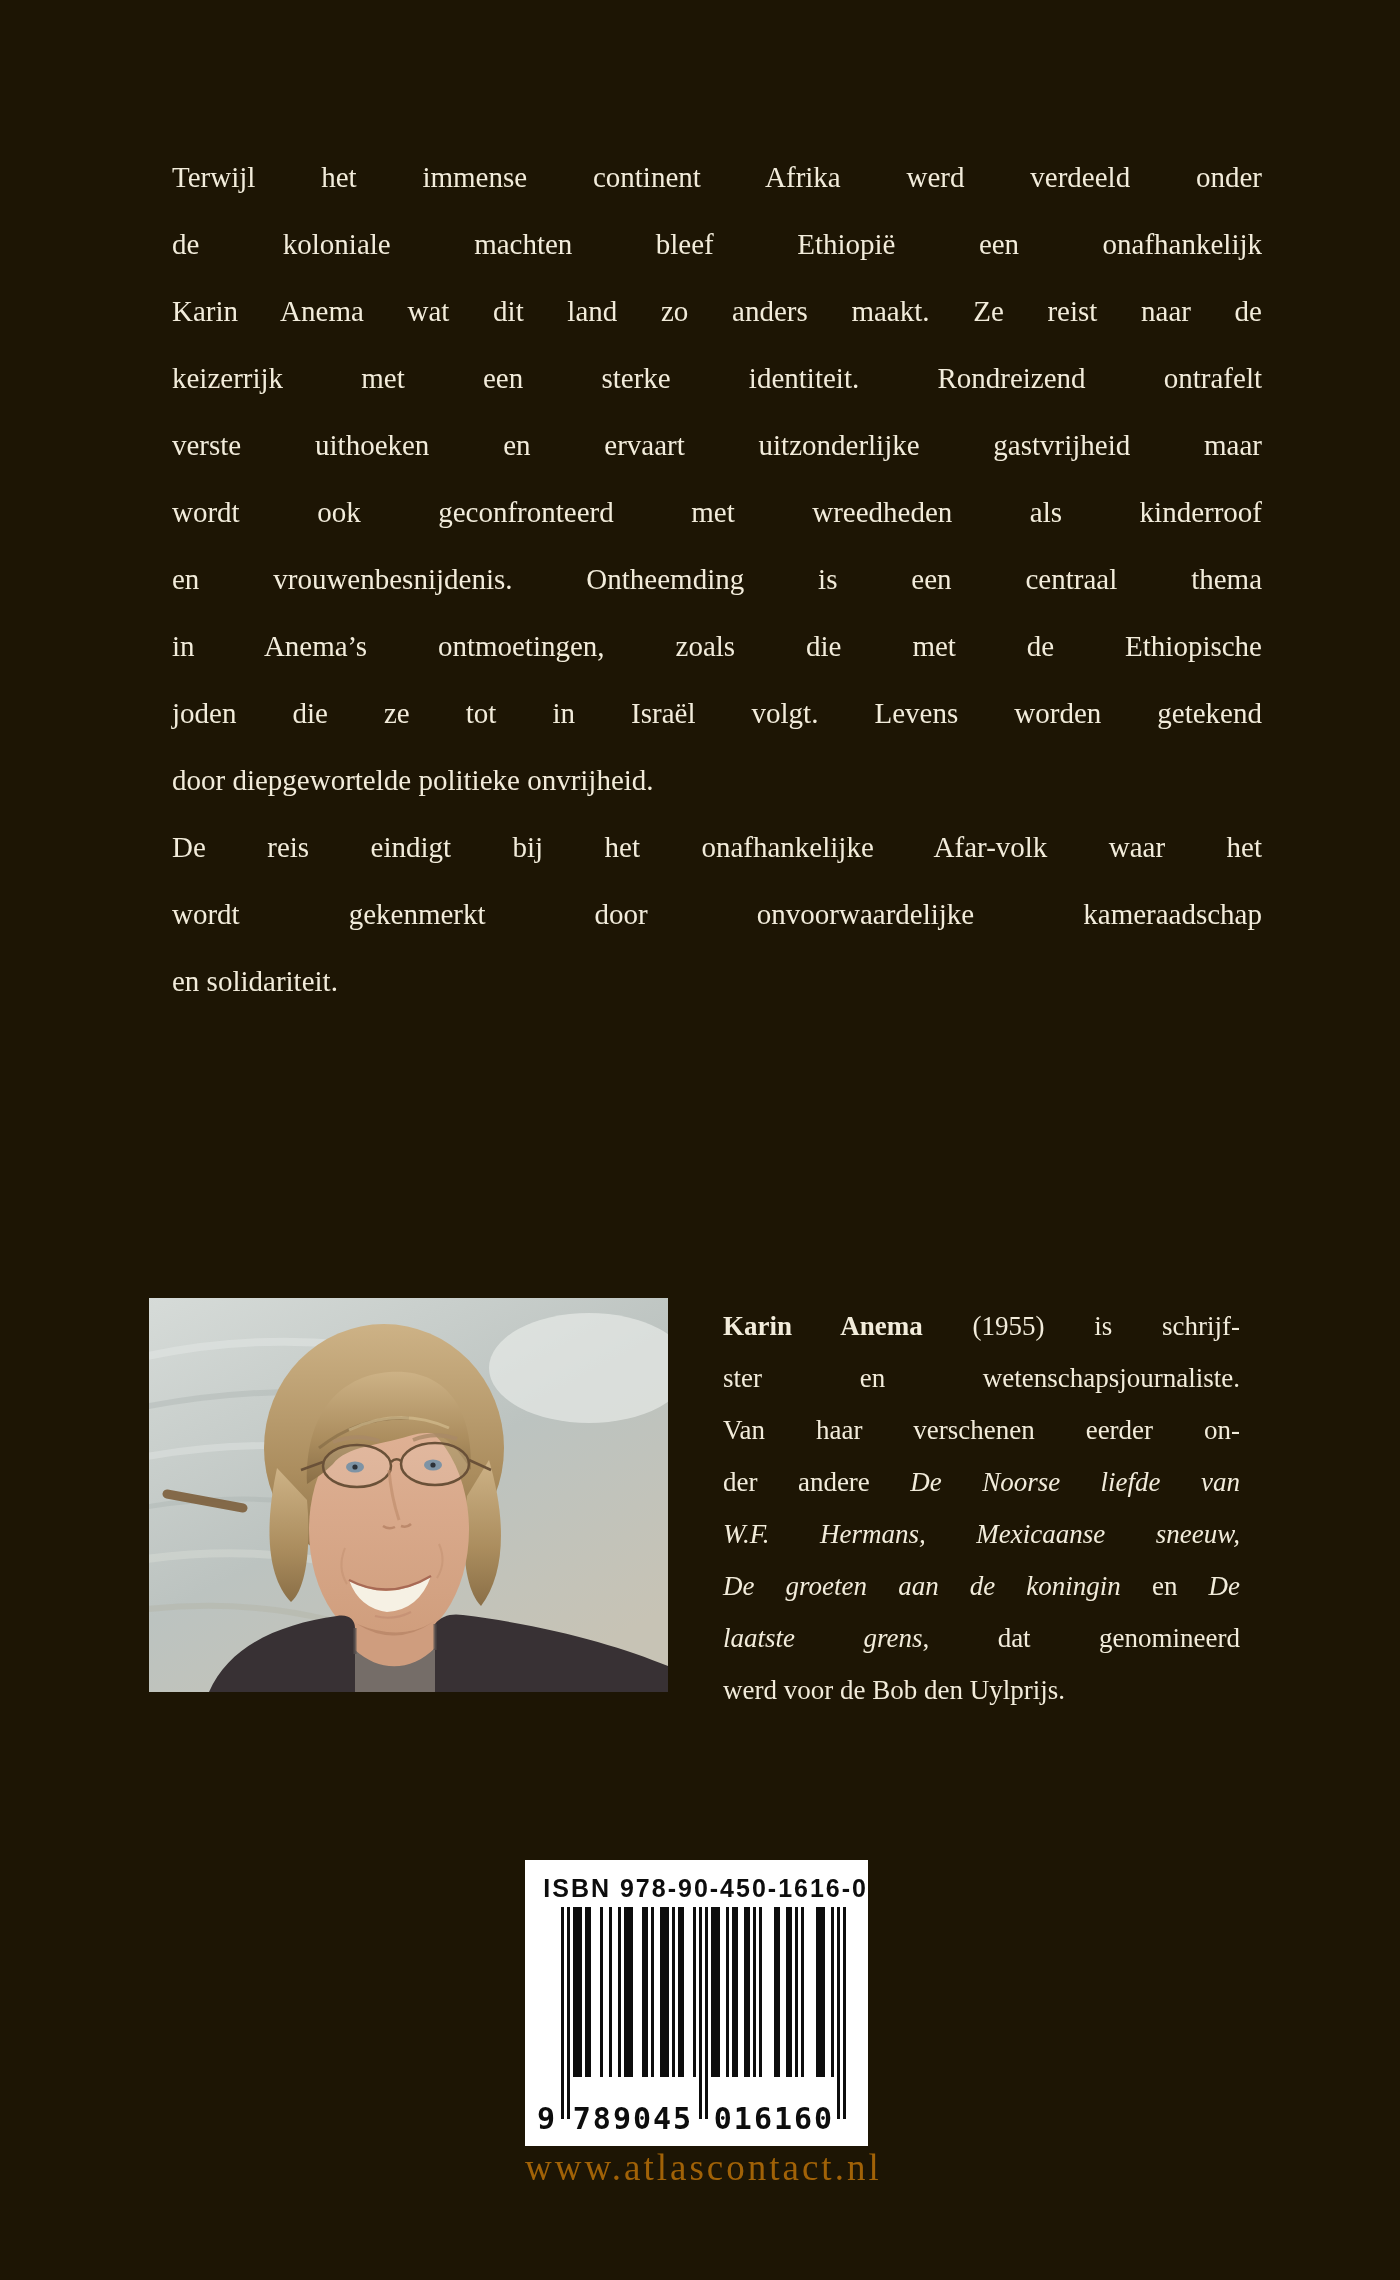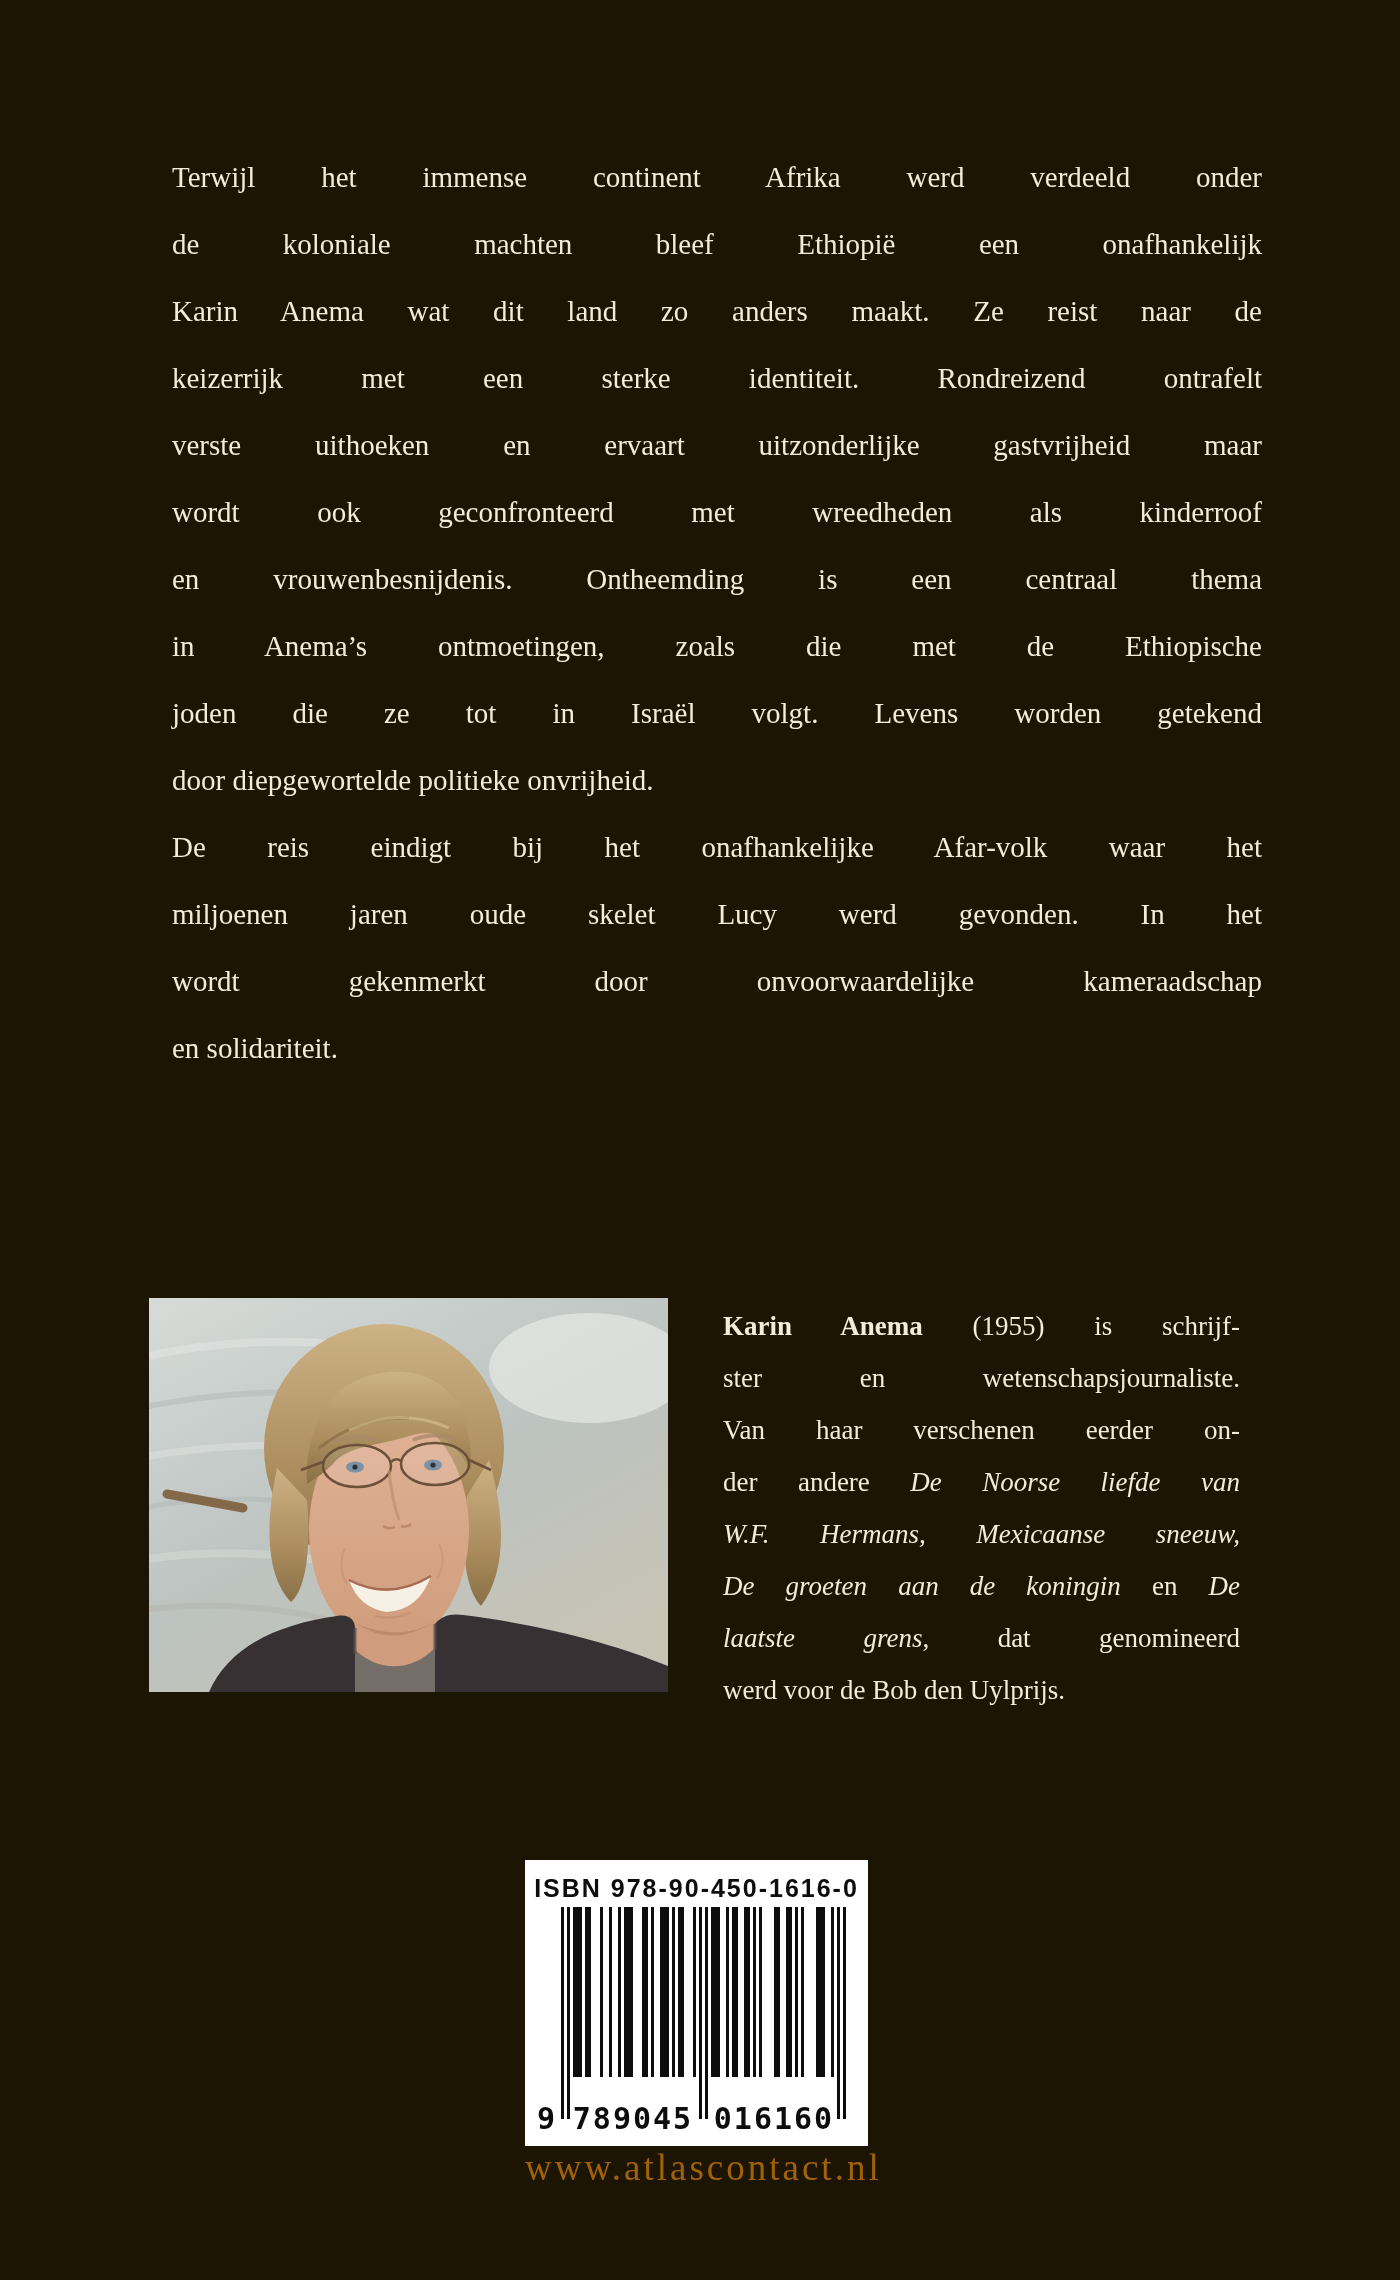--- a/index.html
+++ b/index.html
@@ -16,21 +16,21 @@
   
   .bio{position:absolute;left:723px;top:1300px;width:517px;font-size:27px;line-height:52px;}
   .bio .seg-b{font-weight:bold;}
   .bio .seg-i{font-style:italic;}
   
   .photo{position:absolute;left:149px;top:1298px;width:519px;height:394px;}
   .photo svg{display:block;width:100%;height:100%;}
   
   .barcode-box{position:absolute;left:525px;top:1860px;width:343px;height:286px;background:#ffffff;}
   .isbn-label{
-    margin-top:14px;text-align:center;color:#0d0d0d;
+    margin-top:14px;text-align:right;color:#0d0d0d;
     font-family:"Liberation Sans","DejaVu Sans",sans-serif;
     font-weight:bold;font-size:25px;letter-spacing:2px;white-space:nowrap;
   }
   .bars{display:block;margin:4px auto 0;}
   
   .url{
     position:absolute;left:525px;top:2146px;width:343px;
     text-align:center;white-space:nowrap;
     font-size:37px;letter-spacing:3px;color:#a16207;
   }
@@ -45,21 +45,20 @@
       <div class="bline just">de koloniale machten bleef Ethiopië een onafhankelijk</div>
       <div class="bline just">Karin Anema wat dit land zo anders maakt. Ze reist naar de</div>
       <div class="bline just">keizerrijk met een sterke identiteit. Rondreizend ontrafelt</div>
       <div class="bline just">verste uithoeken en ervaart uitzonderlijke gastvrijheid maar</div>
       <div class="bline just">wordt ook geconfronteerd met wreedheden als kinderroof</div>
       <div class="bline just">en vrouwenbesnijdenis. Ontheemding is een centraal thema</div>
       <div class="bline just">in Anema’s ontmoetingen, zoals die met de Ethiopische</div>
       <div class="bline just">joden die ze tot in Israël volgt. Levens worden getekend</div>
       <div class="bline">door diepgewortelde politieke onvrijheid.</div>
       <div class="bline just">De reis eindigt bij het onafhankelijke Afar-volk waar het</div>
-      <div class="bline just">miljoenen jaren oude skelet Lucy werd gevonden. In het</div>
       <div class="bline just">wordt gekenmerkt door onvoorwaardelijke kameraadschap</div>
       <div class="bline">en solidariteit.</div>
     </div>
 
   <div class="photo">
     <svg viewBox="0 0 519 394" preserveAspectRatio="none">
       <defs>
         <linearGradient id="waterG" x1="0" y1="0" x2="0.7" y2="1">
           <stop offset="0" stop-color="#d6dbd8"></stop>
           <stop offset="0.55" stop-color="#bcc3c0"></stop>

